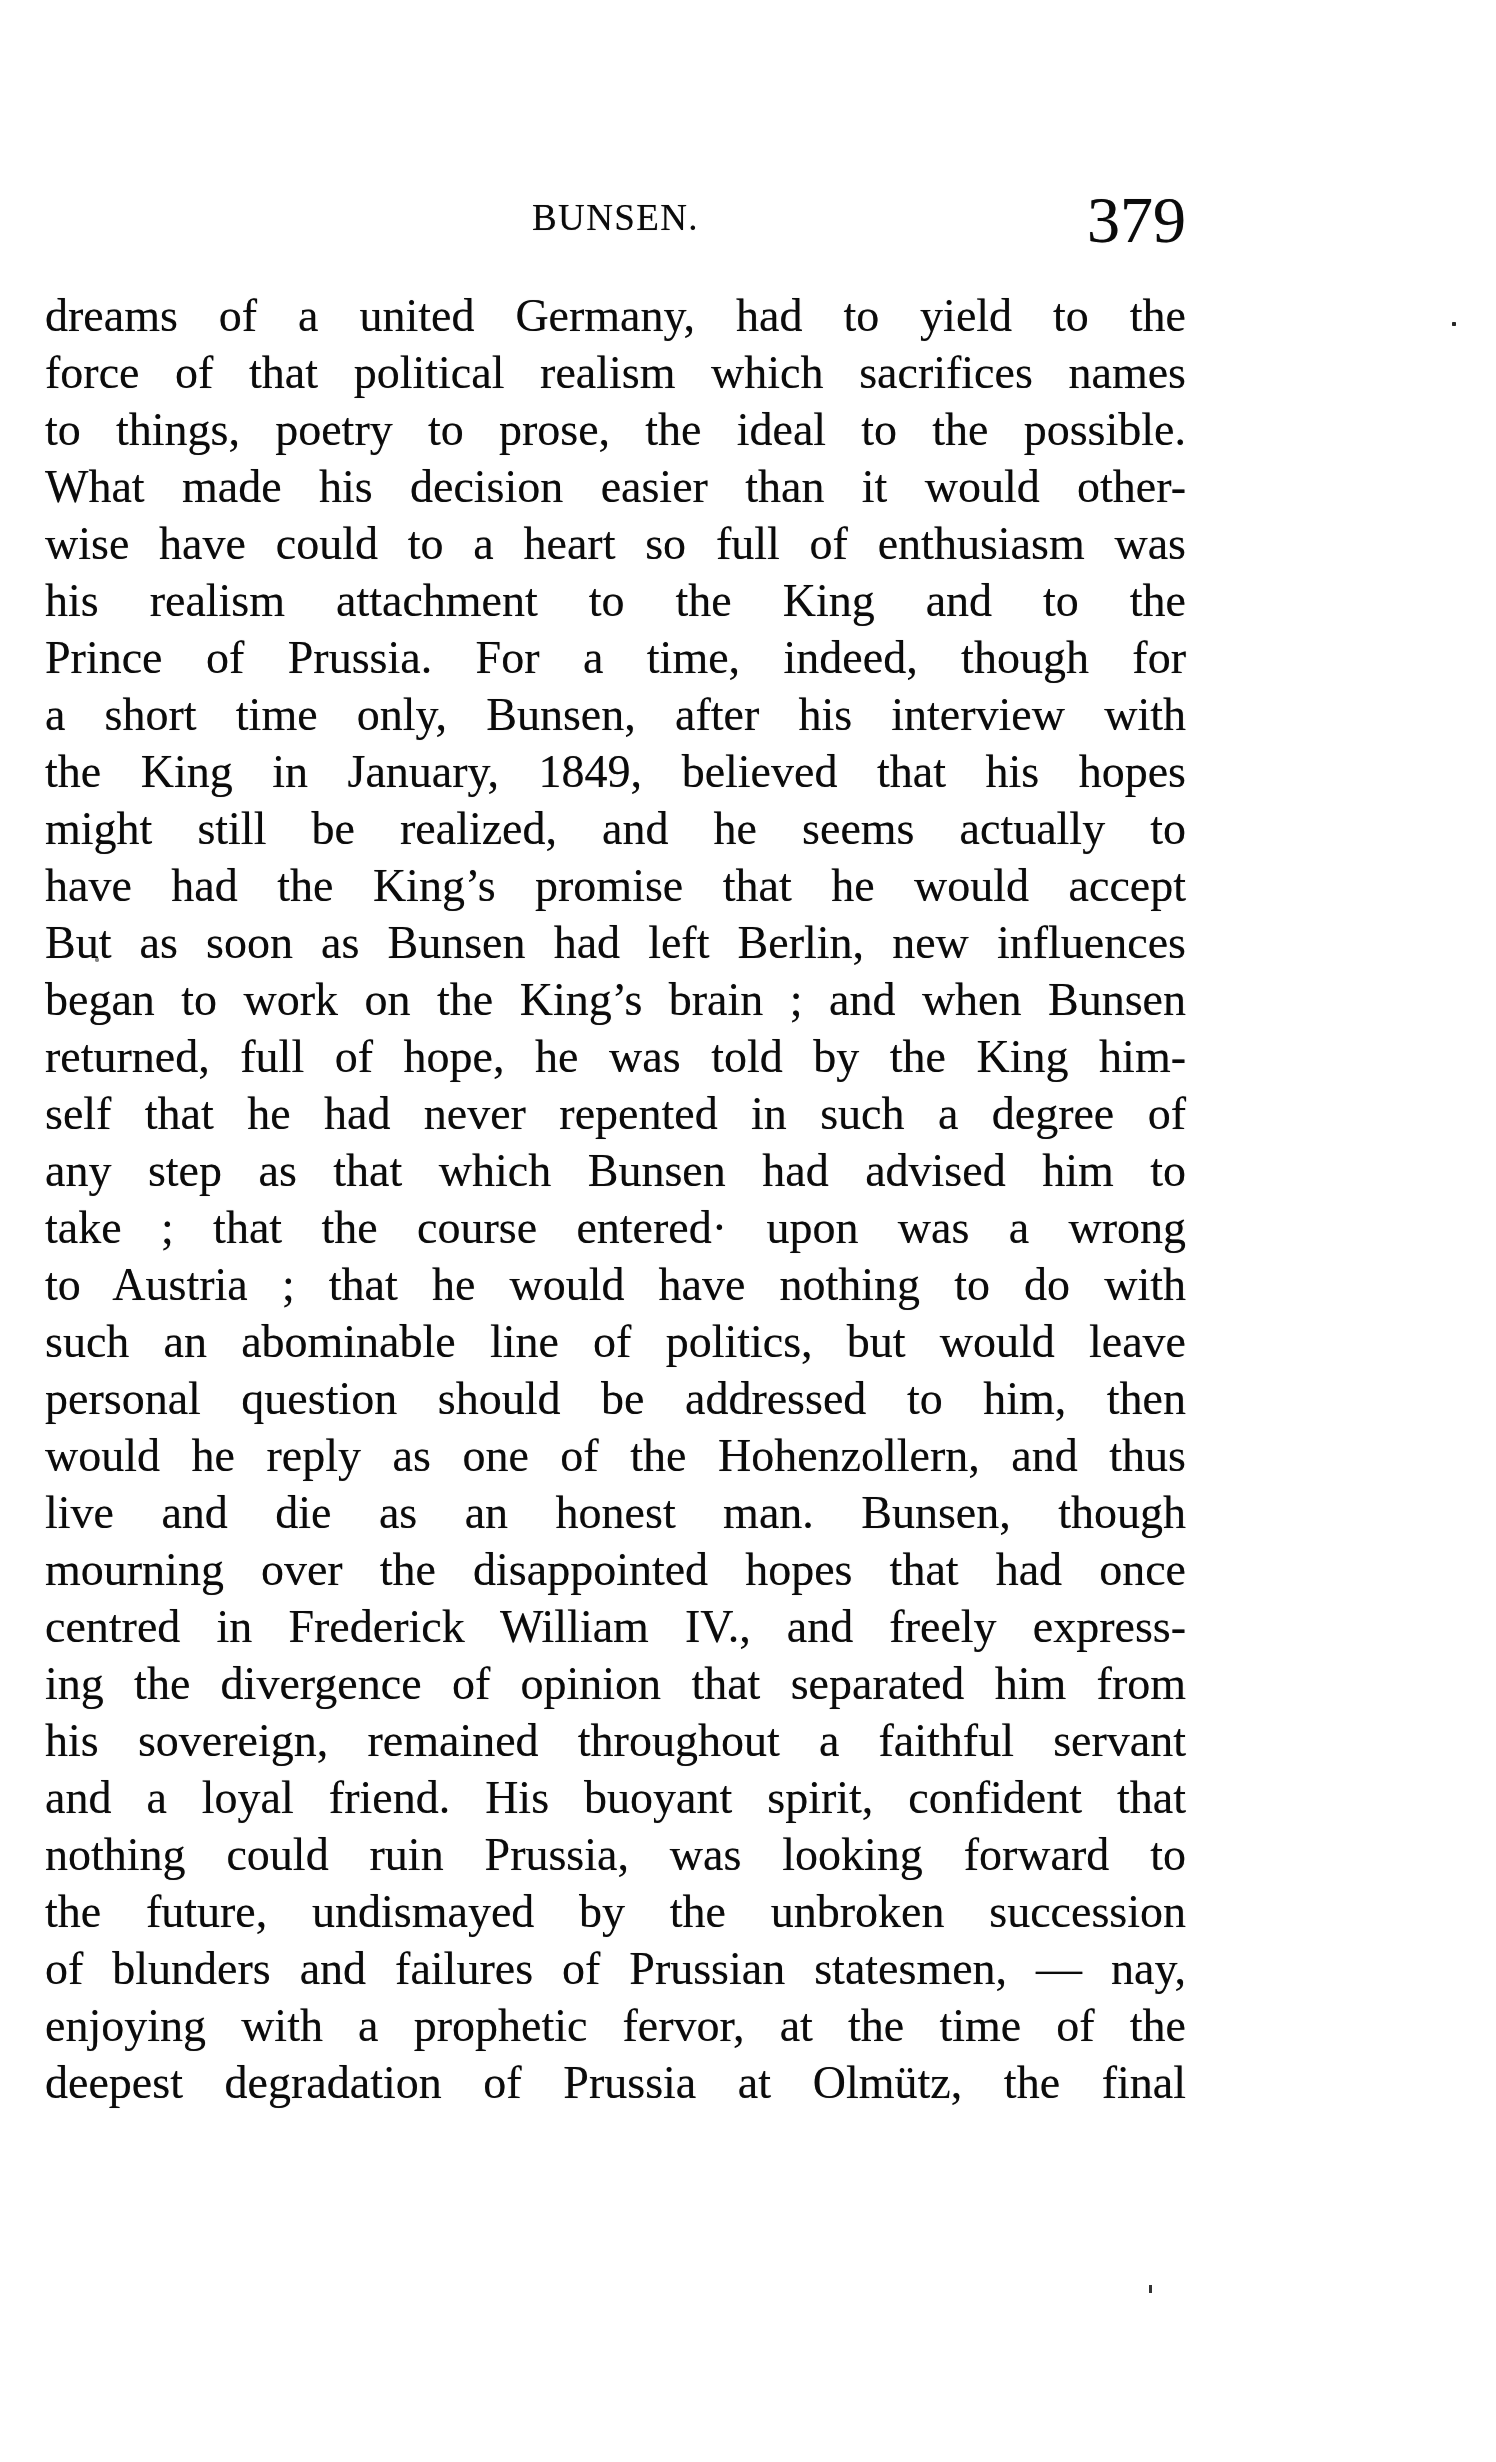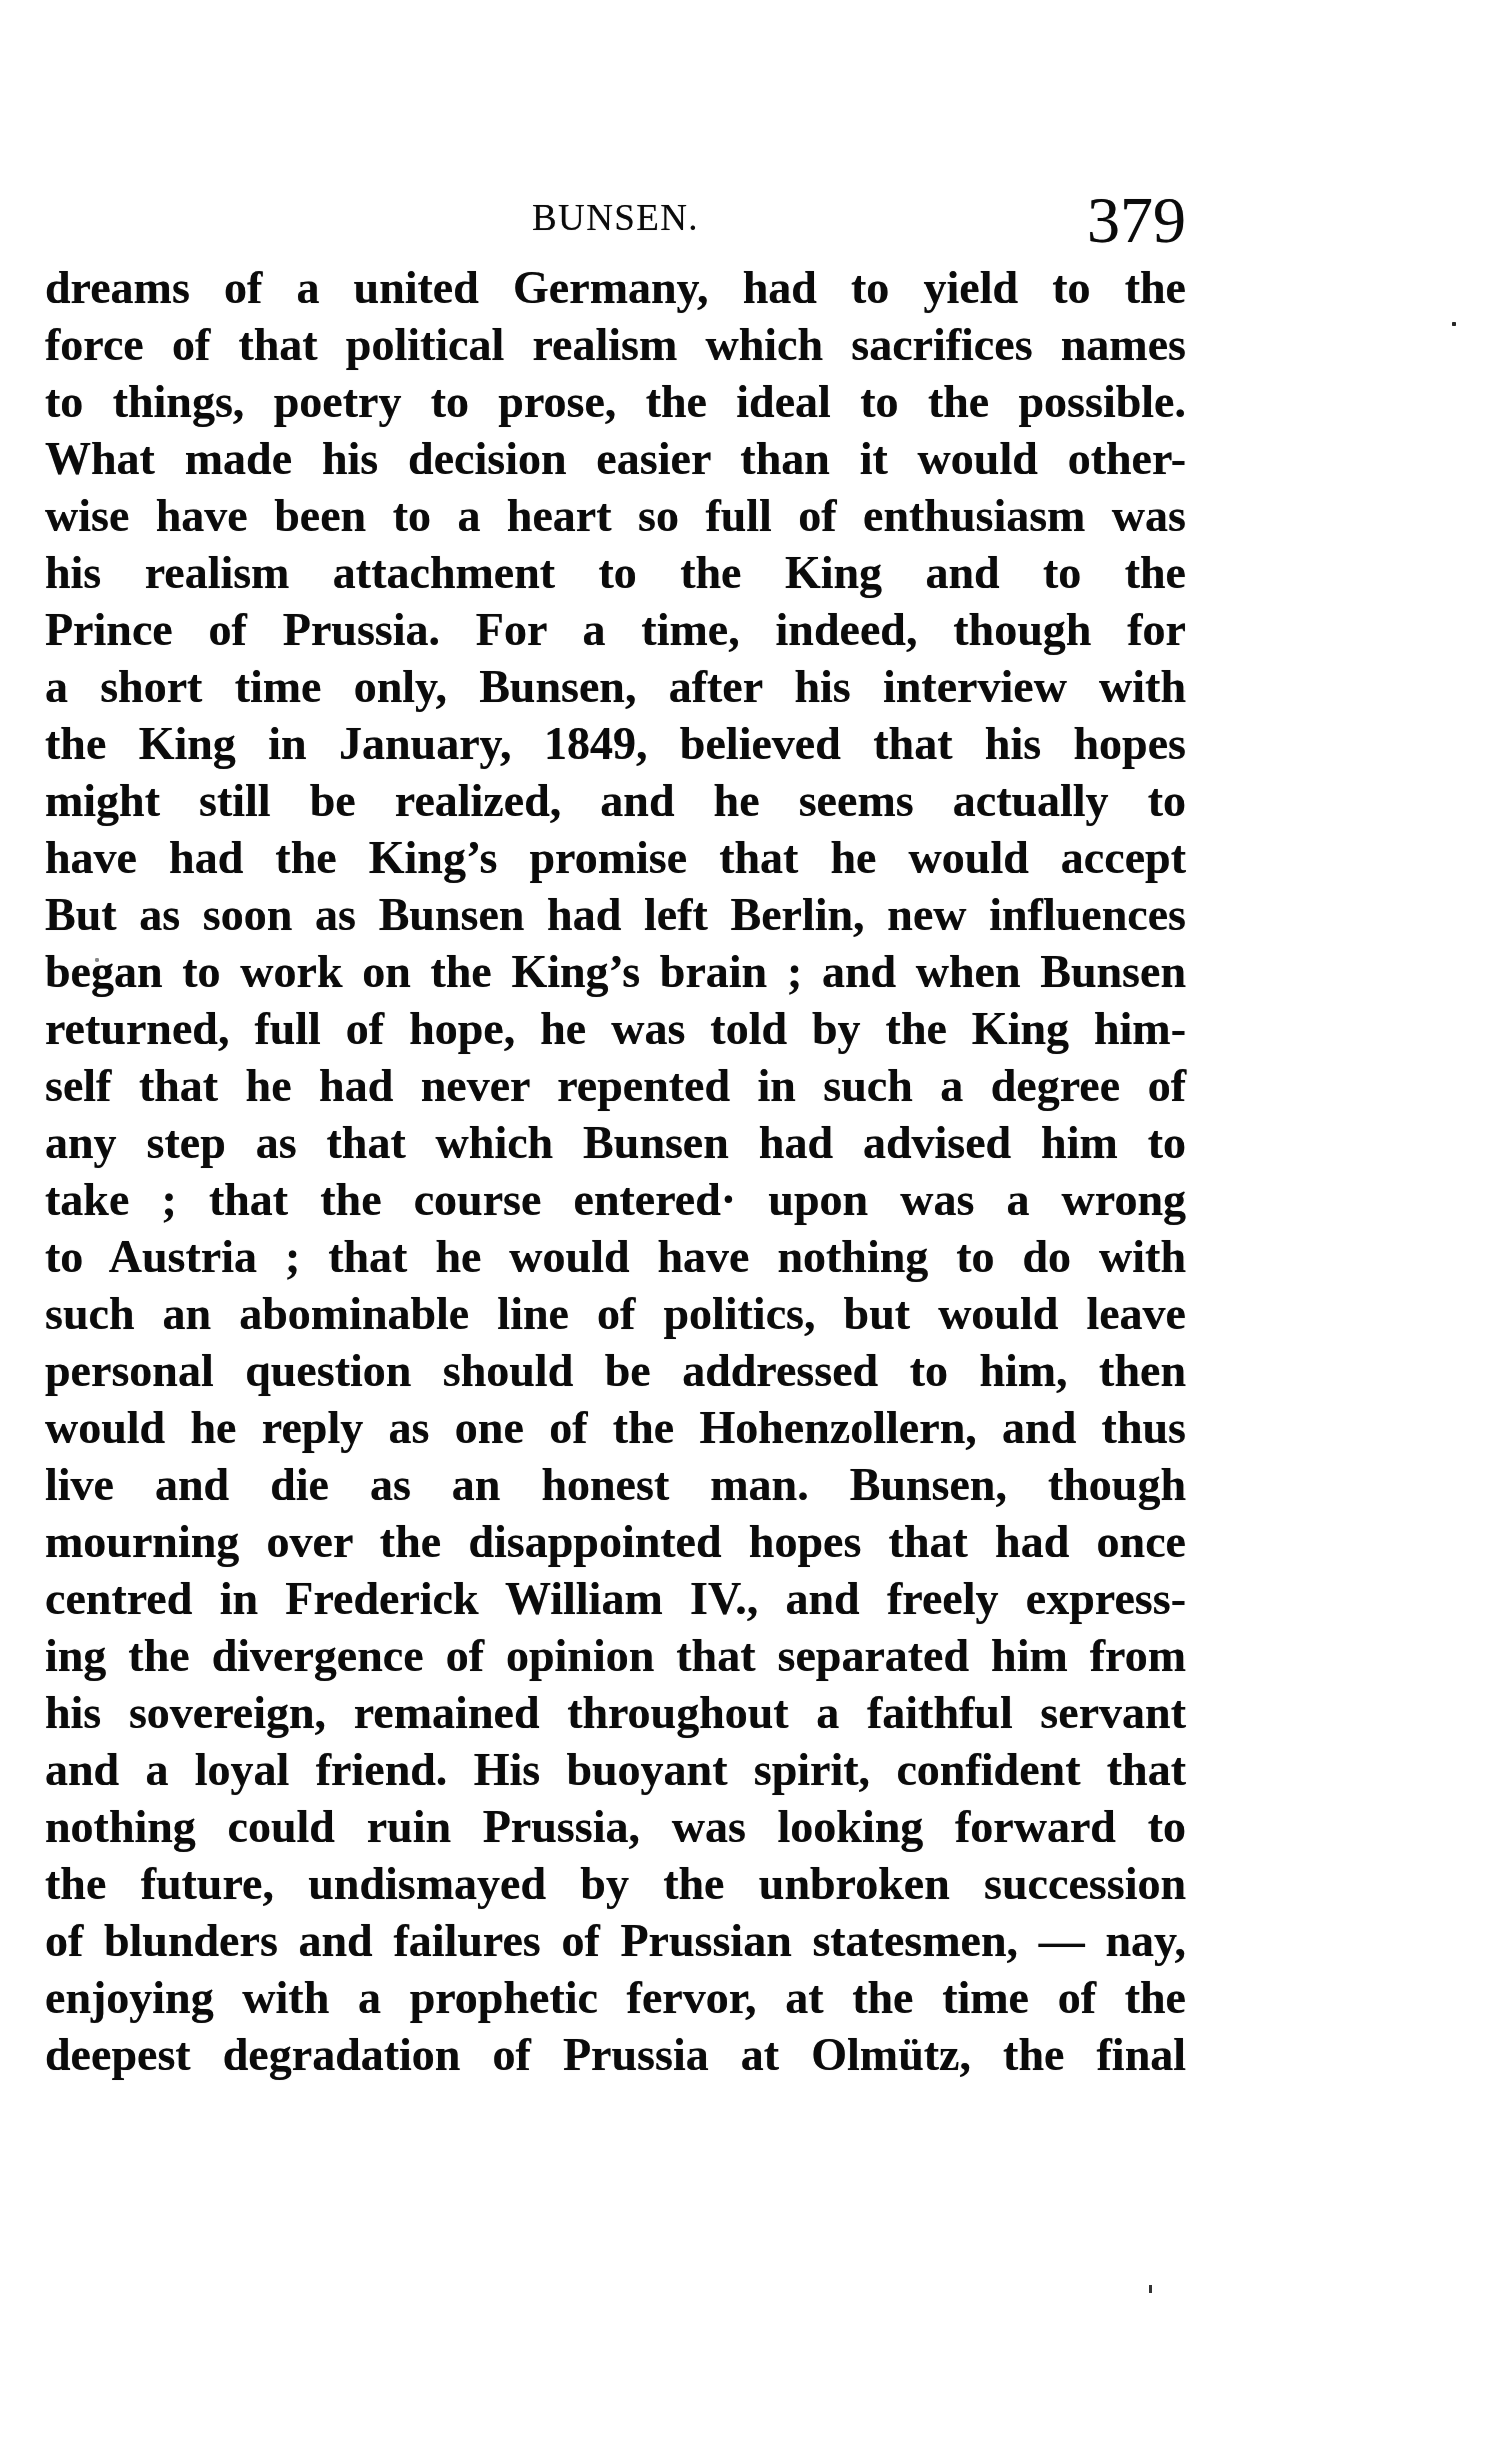--- a/index.html
+++ b/index.html
@@ -36,23 +36,22 @@
     top: 187px;
     right: 0;
     font-size: 66px;
     line-height: 1;
     text-shadow: 0 0 0.7px rgba(0,0,0,0.55);
     white-space: nowrap;
   }
   .body-text {
     position: absolute;
     left: 45px;
-    top: 259px;
+    top: 287px;
     width: 1141px;
-    font-weight: bold;
   }
   .body-text .line {
     font-size: 46px;
     line-height: 57px;
     text-align: justify;
     text-align-last: justify;
     text-shadow: 0 0 0.7px rgba(0,0,0,0.5);
     word-spacing: 0.04em;
     white-space: normal;
   }
@@ -68,21 +67,21 @@
   <div class="header">
     <span class="running-title">BUNSEN.</span>
     <span class="page-number">379</span>
   </div>
 
   <div class="body-text">
       <div class="line">dreams of a united Germany, had to yield to the</div>
       <div class="line">force of that political realism which sacrifices names</div>
       <div class="line">to things, poetry to prose, the ideal to the possible.</div>
       <div class="line">What made his decision easier than it would other-</div>
-      <div class="line">wise have been to a heart so full of enthusiasm was</div>
+      <div class="line">wise have could to a heart so full of enthusiasm was</div>
       <div class="line">his realism attachment to the King and to the</div>
       <div class="line">Prince of Prussia.  For a time, indeed, though for</div>
       <div class="line">a short time only, Bunsen, after his interview with</div>
       <div class="line">the King in January, 1849, believed that his hopes</div>
       <div class="line">might still be realized, and he seems actually to</div>
       <div class="line">have had the King’s promise that he would accept</div>
       <div class="line">But as soon as Bunsen had left Berlin, new influences</div>
       <div class="line">began to work on the King’s brain ; and when Bunsen</div>
       <div class="line">returned, full of hope, he was told by the King him-</div>
       <div class="line">self that he had never repented in such a degree of</div>

